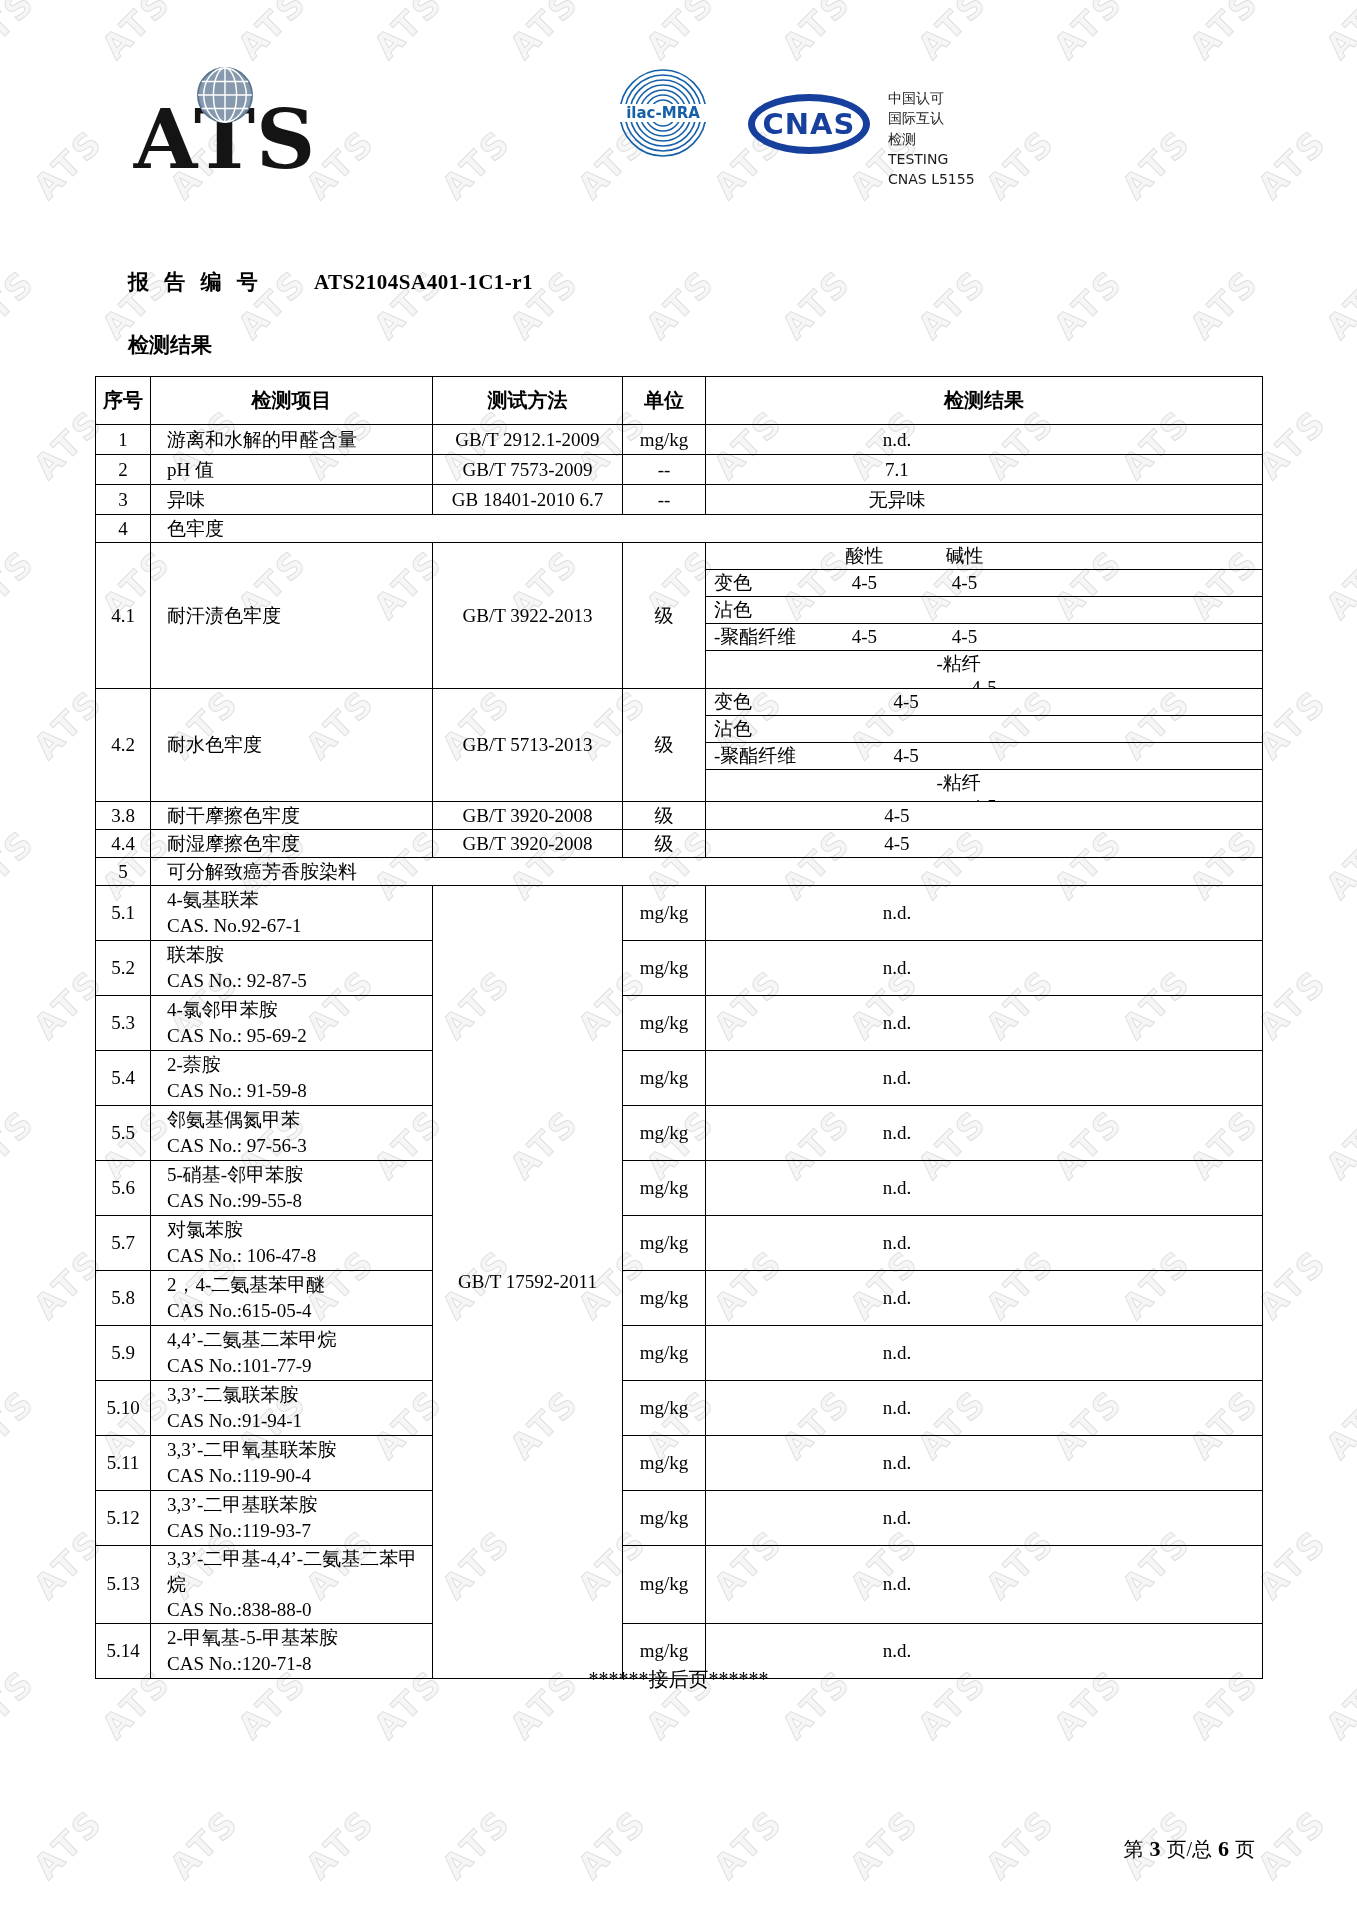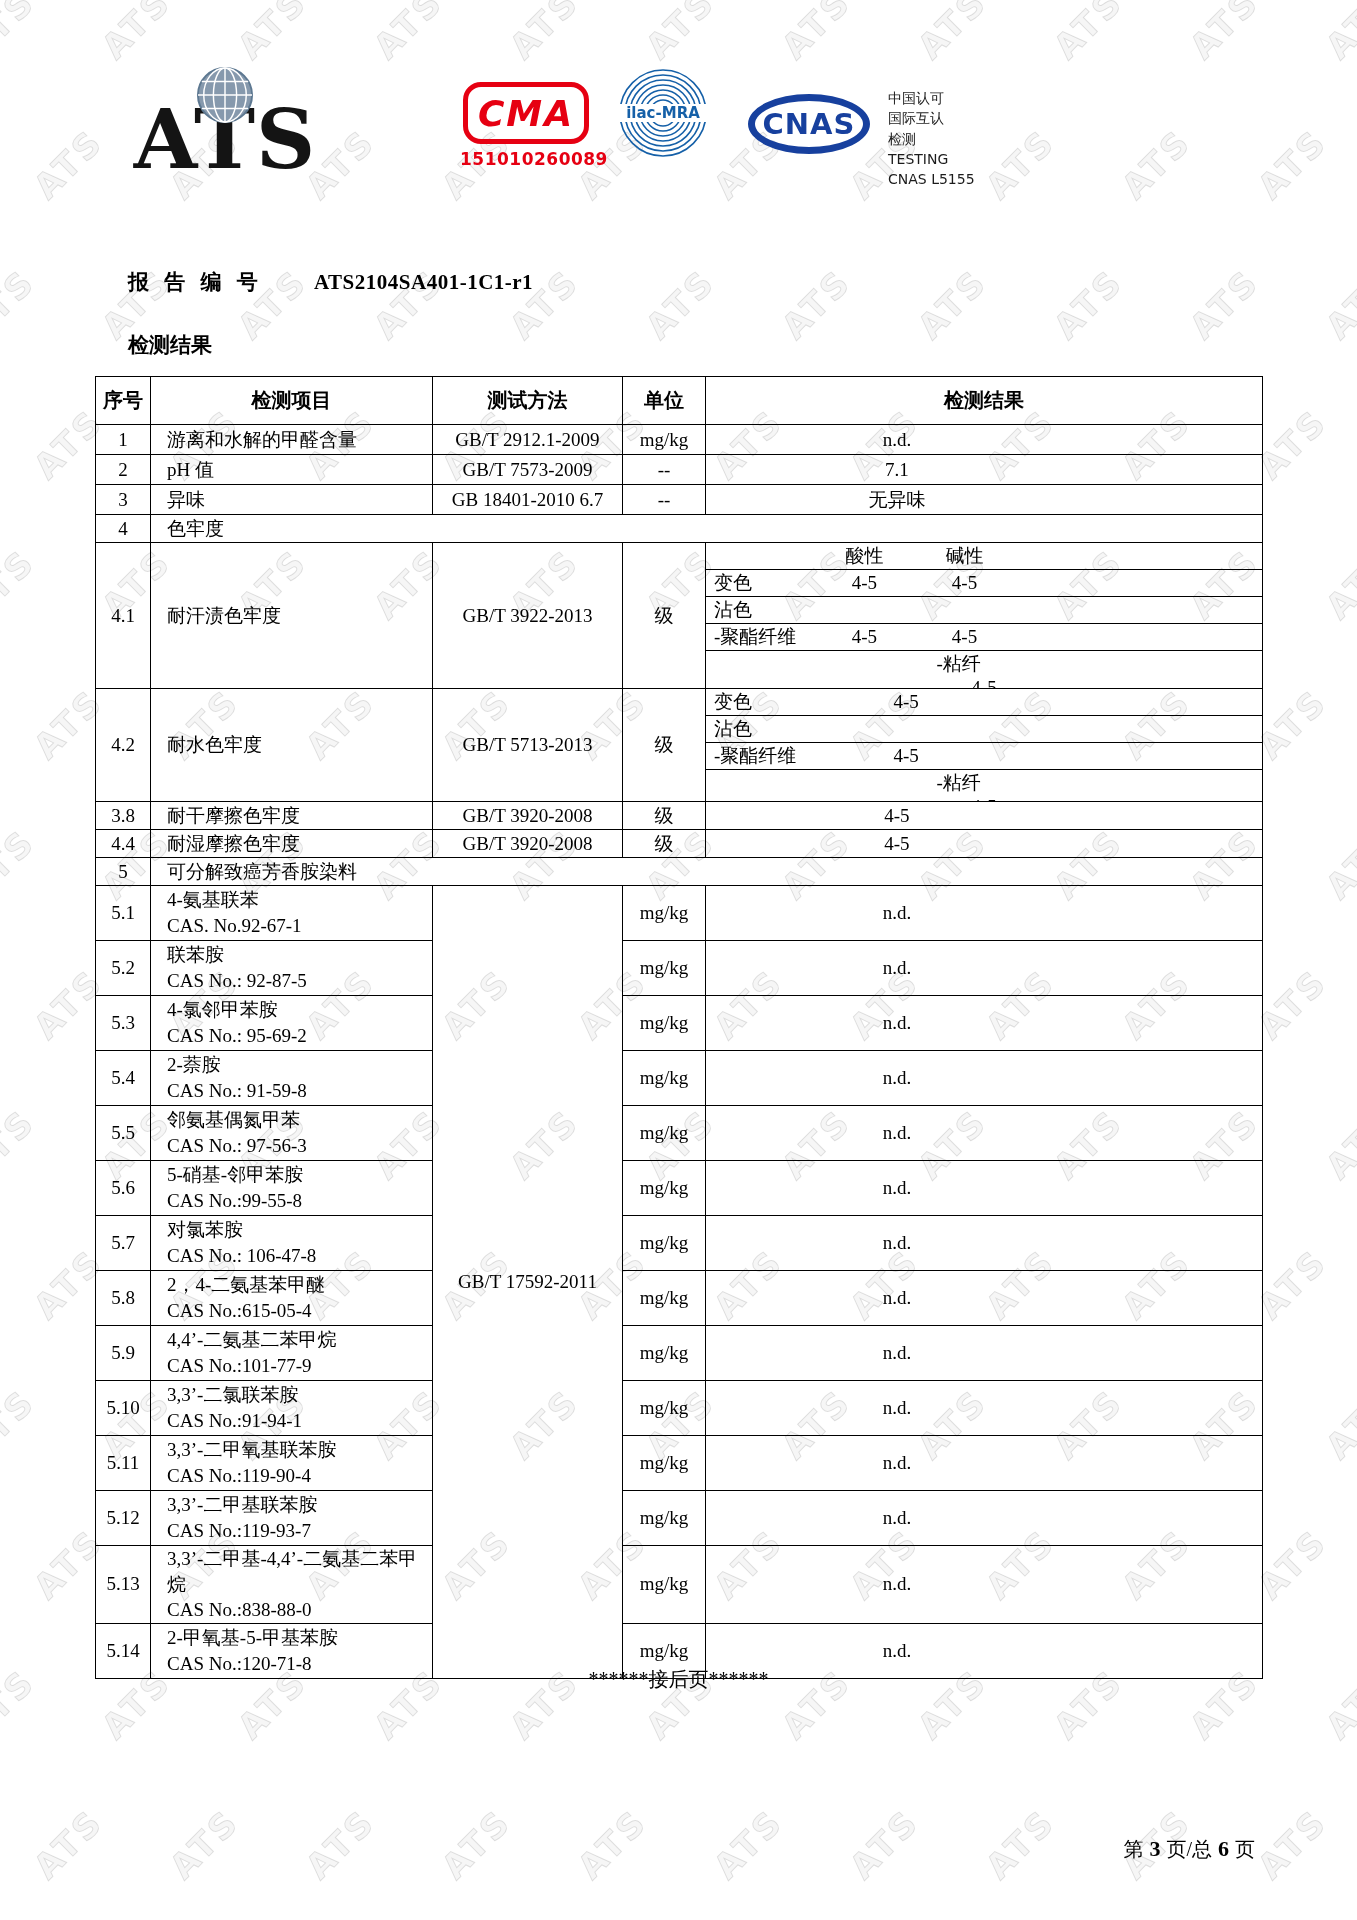--- a/index.html
+++ b/index.html
@@ -249,26 +249,20 @@
         <ellipse cx="30" cy="30" rx="12" ry="28" fill="none" stroke="#ffffff" stroke-width="1.5"></ellipse>
         <ellipse cx="30" cy="30" rx="22" ry="28" fill="none" stroke="#ffffff" stroke-width="1.5"></ellipse>
         <line x1="30" y1="2" x2="30" y2="58" stroke="#ffffff" stroke-width="1.5"></line>
         <line x1="2" y1="30" x2="58" y2="30" stroke="#ffffff" stroke-width="1.5"></line>
         <line x1="6" y1="16" x2="54" y2="16" stroke="#ffffff" stroke-width="1.5"></line>
         <line x1="6" y1="44" x2="54" y2="44" stroke="#ffffff" stroke-width="1.5"></line>
       </svg>
     </div>
   </div>
 
-  <div class="hdr-el cma-logo">
-    <div class="cma-box">
-      <span>CMA</span>
-    </div>
-    <div class="cma-num">151010260089</div>
-  </div>
 
   <div class="hdr-el ilac-logo">
     <svg width="90" height="90" viewBox="0 0 90 90">
       <g fill="none" stroke="#1560a8" stroke-width="1.6">
         <circle cx="45" cy="45" r="43"></circle>
         <circle cx="45" cy="45" r="38"></circle>
         <circle cx="45" cy="45" r="33"></circle>
         <circle cx="45" cy="45" r="28"></circle>
         <circle cx="45" cy="45" r="23"></circle>
         <circle cx="45" cy="45" r="18"></circle>

